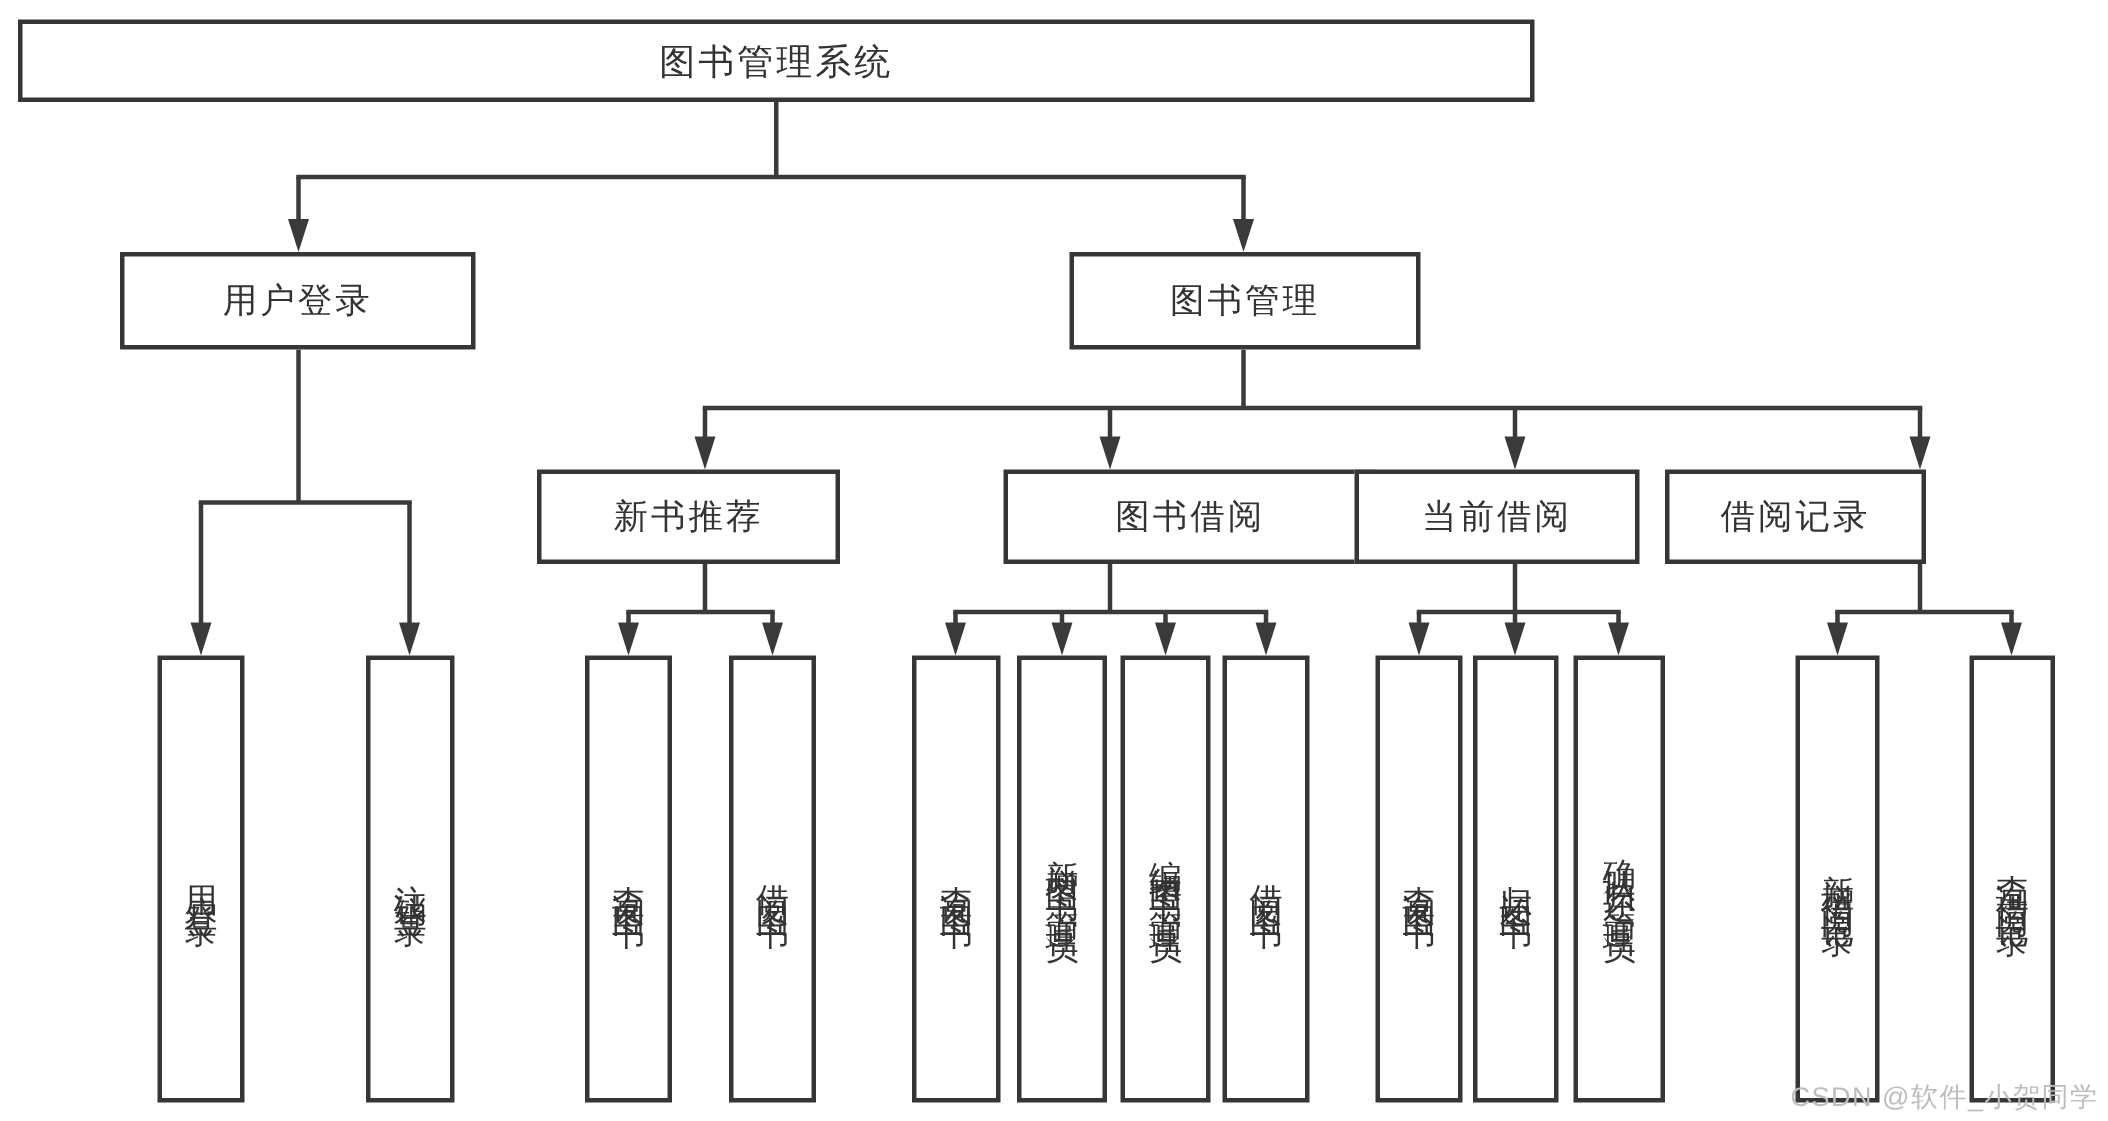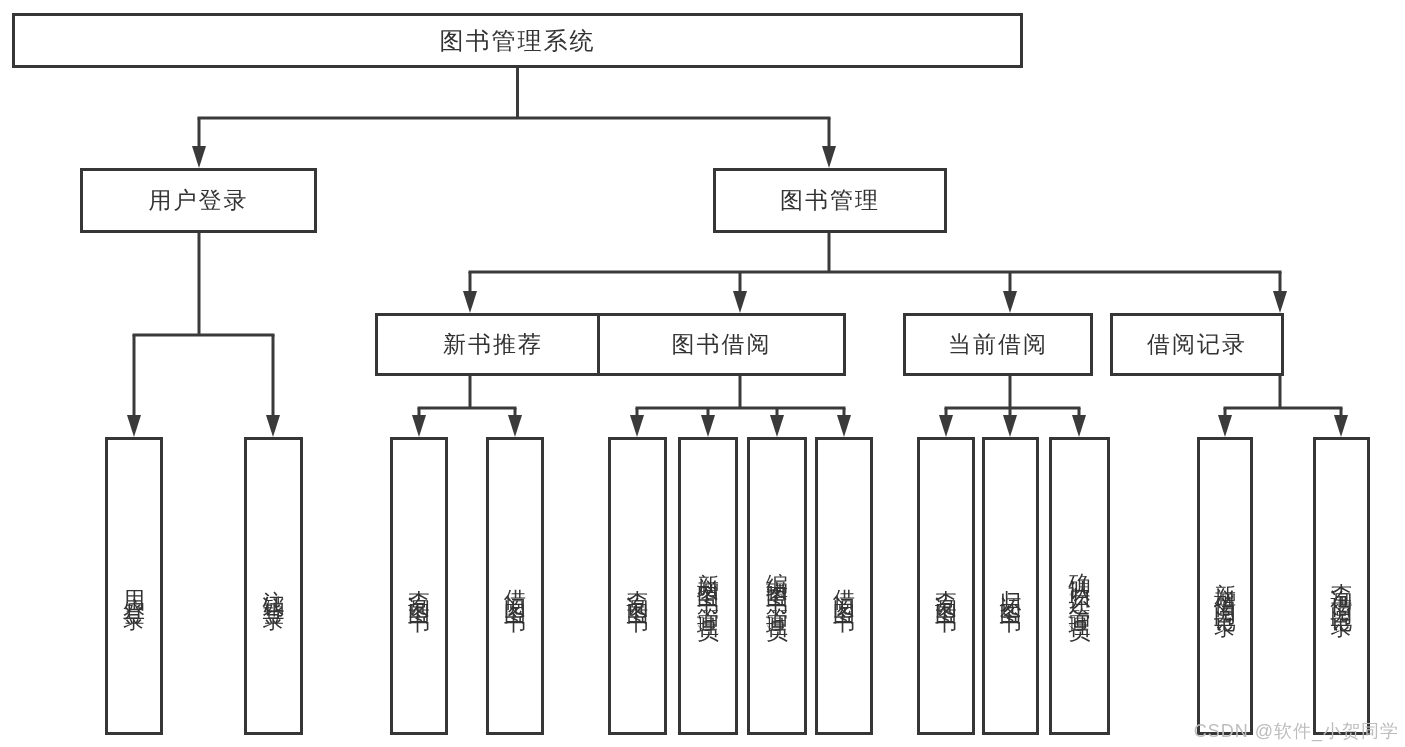--- a/index.html
+++ b/index.html
@@ -130,22 +130,22 @@
       <polygon points="1218,415 1232,415 1225,437"></polygon>
       <polygon points="1334,415 1348,415 1341,437"></polygon>
     </g>
   </svg>
 
   <div class="node root" style="left:12px; top:13px; width:1011px; height:55px">图书管理系统</div>
 
   <div class="node" style="left:80px; top:168px; width:237px; height:65px">用户登录</div>
   <div class="node" style="left:713px; top:168px; width:234px; height:65px">图书管理</div>
 
-  <div class="node" style="left:375px; top:313px; width:236px; height:63px">新书推荐</div>
-  <div class="node" style="left:597px; top:313px; width:249px; height:63px">图书借阅</div>
+  <div class="node" style="left:358px; top:313px; width:202px; height:63px">新书推荐</div>
+  <div class="node" style="left:669px; top:313px; width:249px; height:63px">图书借阅</div>
   <div class="node" style="left:903px; top:313px; width:190px; height:63px">当前借阅</div>
   <div class="node" style="left:1110px; top:313px; width:174px; height:63px">借阅记录</div>
 
   <div class="leaf" style="left:105px; width:58px">用户登录</div>
   <div class="leaf" style="left:244px; width:59px">注销登录</div>
 
   <div class="leaf" style="left:390px; width:58px">查询图书</div>
   <div class="leaf" style="left:486px; width:58px">借阅图书</div>
 
   <div class="leaf" style="left:608px; width:59px">查询图书</div>

